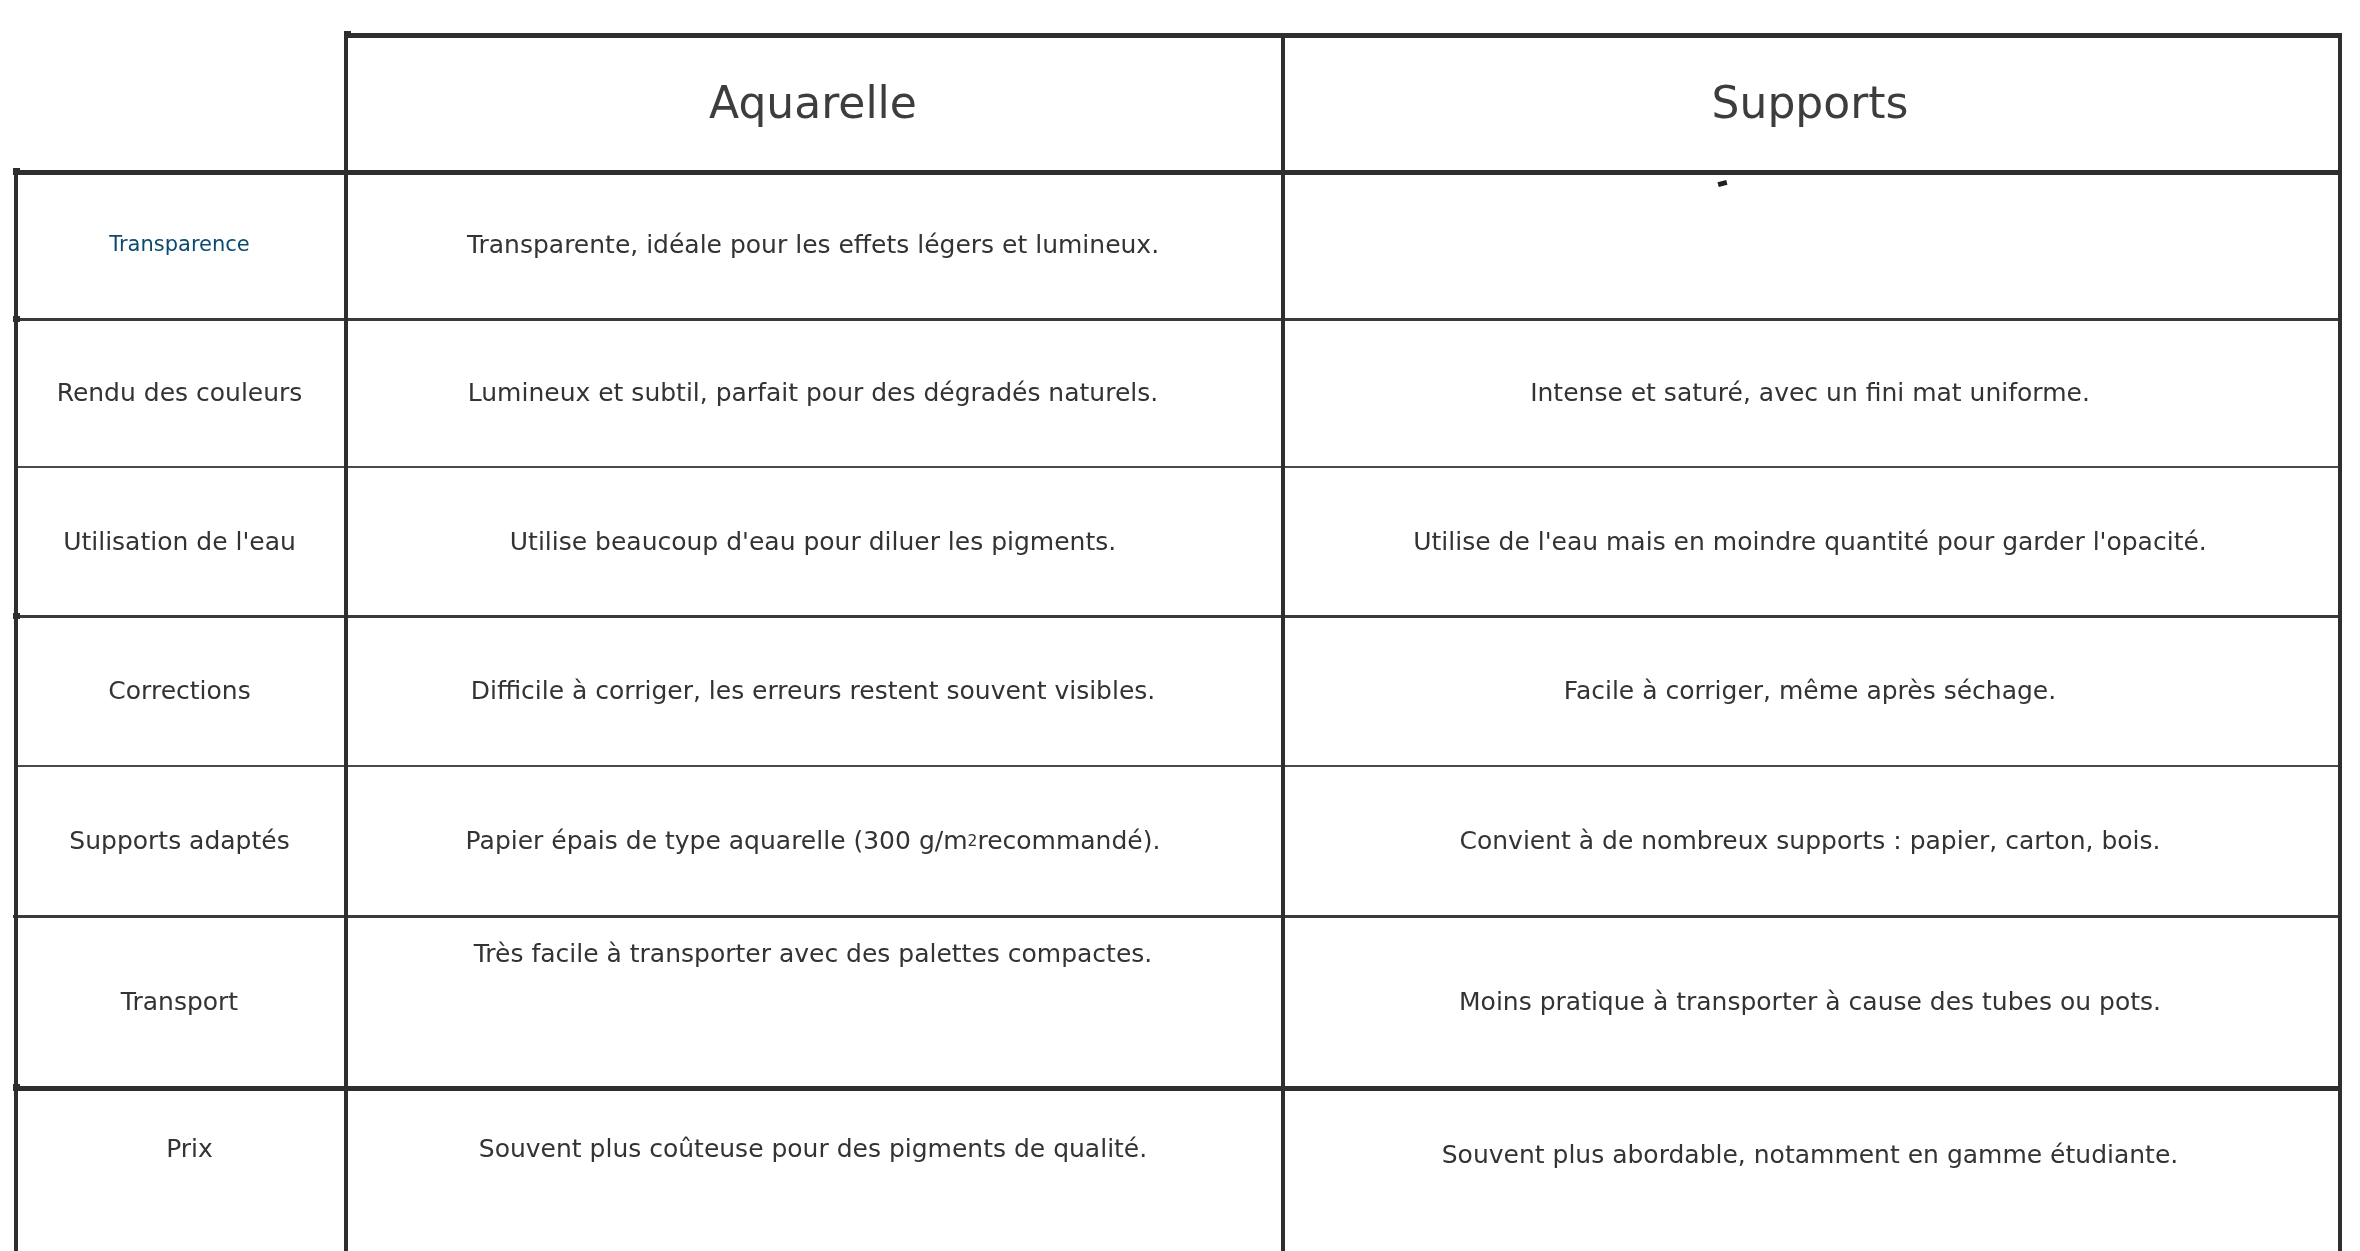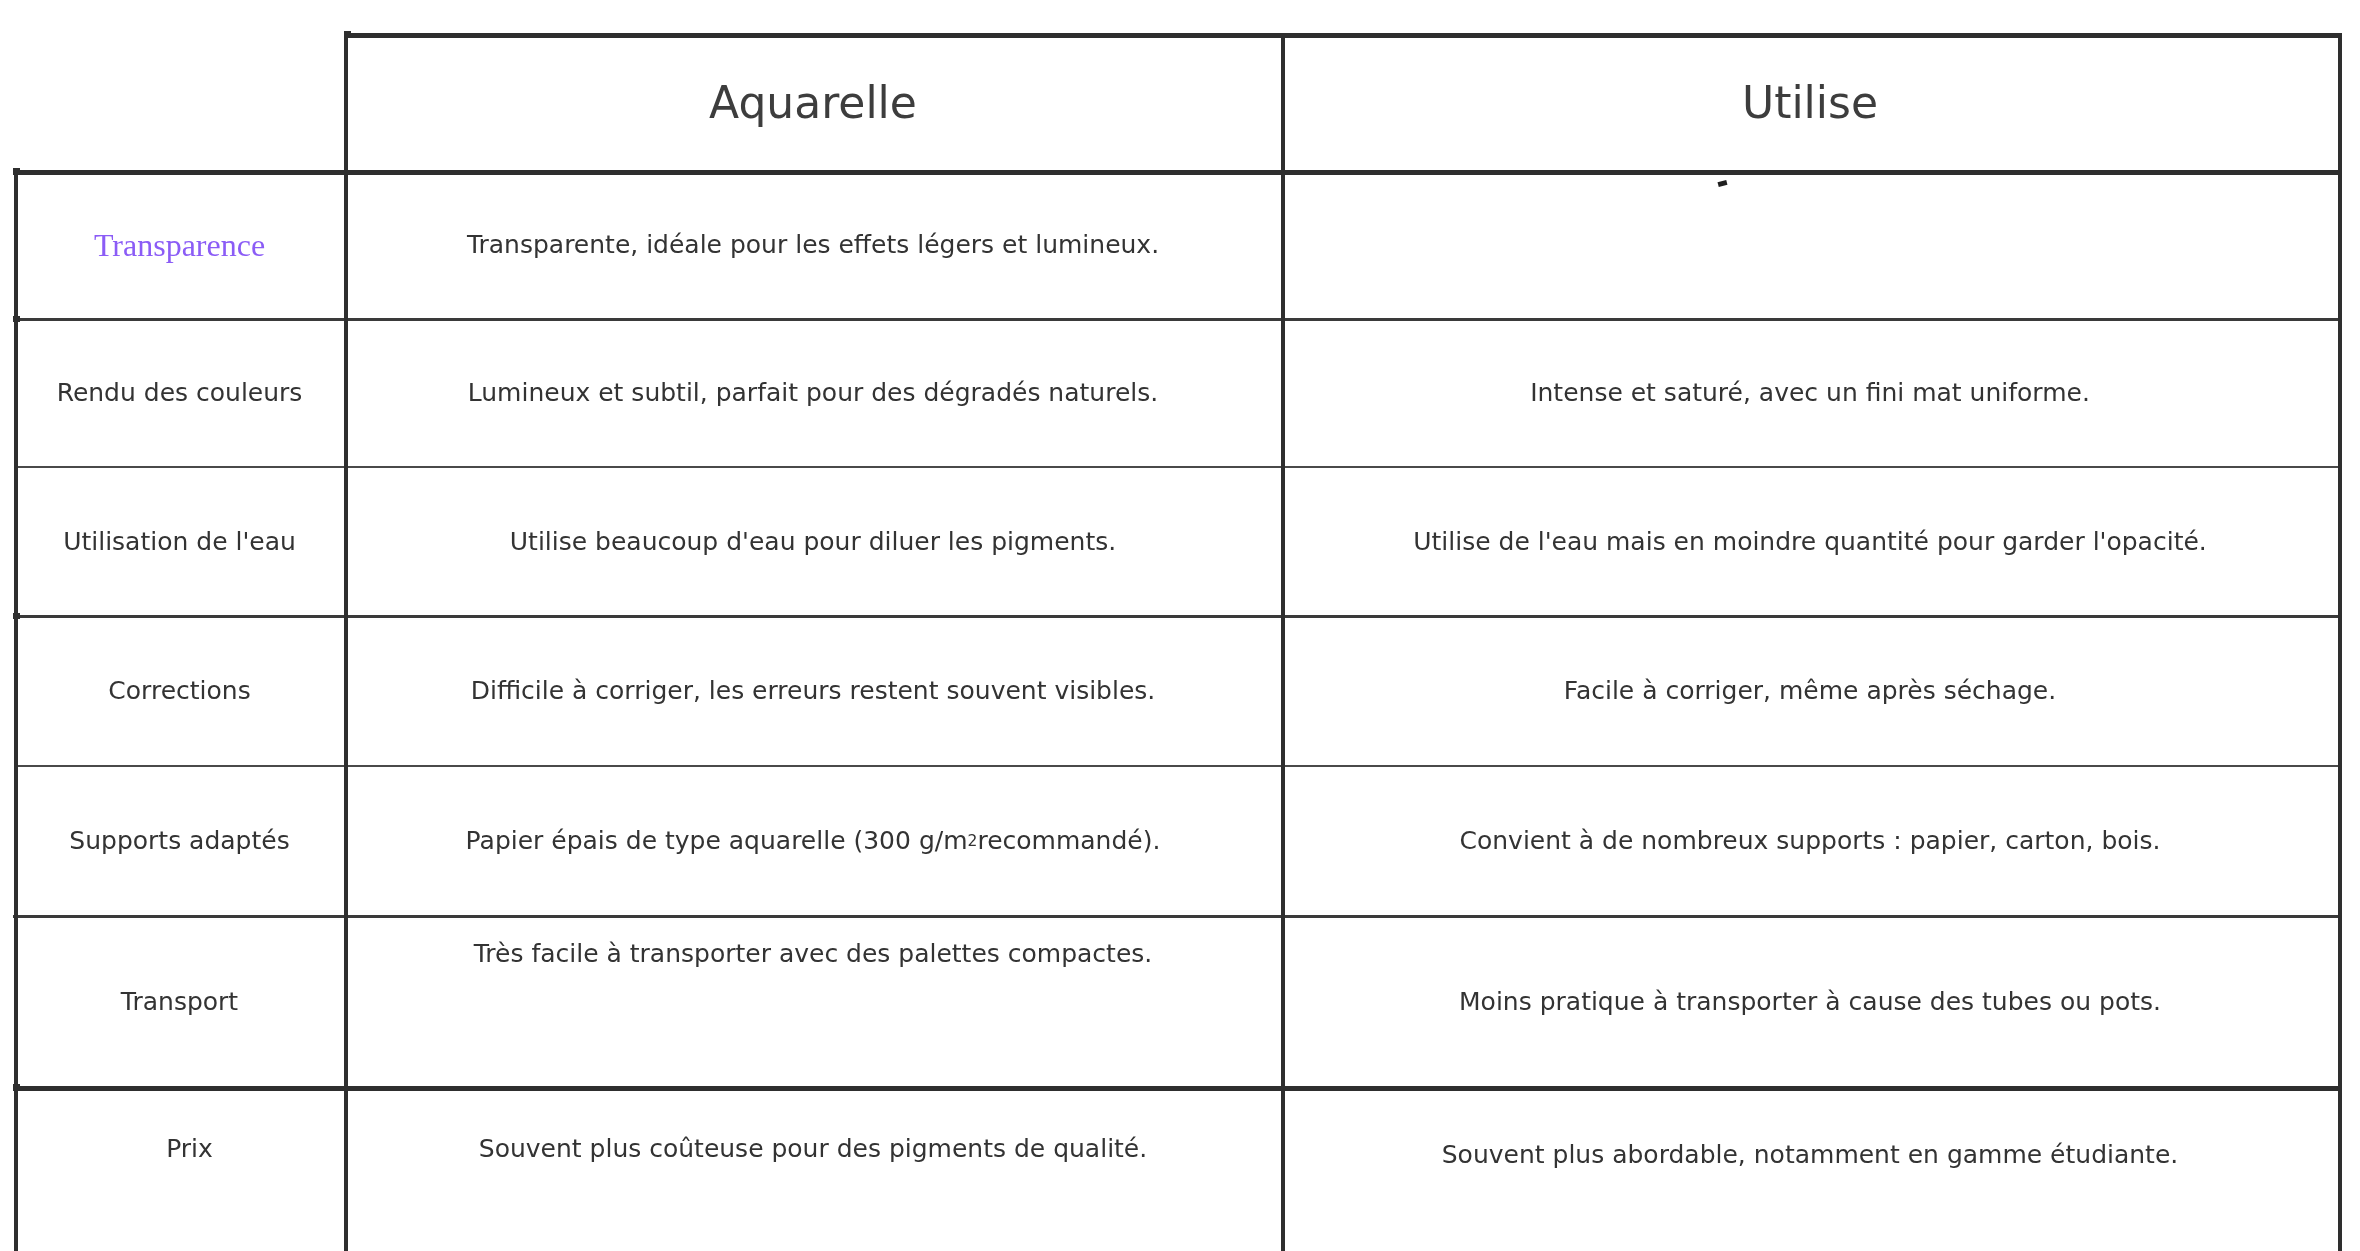--- a/index.html
+++ b/index.html
@@ -66,23 +66,22 @@
 
   .cell.header {
     font-size: 44px;
     color: #3d3d3d;
   }
 
   .cell.rowlabel { color: #333333; }
 
   
   .cell.rowlabel-big {
-    font-size: 32px;
-    color: #8b5cf6;
-    font-family: Liberation Serif, serif;
+    font-size: 21px;
+    color: #0c4a6e;
   }
 
   .cell sup {
     font-size: 0.62em;
     vertical-align: super;
     line-height: 0;
   }
 </style>
 </head>
 <body>
@@ -118,21 +117,21 @@
   <div class="vline thick" style="left:14px; top:146px; height:1092px;"></div>
 
   <div class="vline thick" style="left:344px; top:9px; height:1228px;"></div>
 
   <div class="vline thick" style="left:1281px; top:9px; height:1228px;"></div>
 
   <div class="vline thick" style="left:2338px; top:9px; height:1228px;"></div>
 
   <div class="cell header" style="left:344px; top:9px; width:938px; height:138px;">Aquarelle</div>
 
-  <div class="cell header" style="left:1281px; top:9px; width:1058px; height:138px;">Utilise</div>
+  <div class="cell header" style="left:1281px; top:9px; width:1058px; height:138px;">Supports</div>
 
   <div class="cell rowlabel rowlabel-big" style="left:14px; top:146px; width:331px; height:149px;">Transparence</div>
   <div class="cell" style="left:344px; top:146px; width:938px; height:149px;">Transparente, idéale pour les effets légers et lumineux.</div>
 
   <div class="cell rowlabel" style="left:14px; top:295px; width:331px; height:148px;">Rendu des couleurs</div>
   <div class="cell" style="left:344px; top:295px; width:938px; height:148px;">Lumineux et subtil, parfait pour des dégradés naturels.</div>
   <div class="cell" style="left:1281px; top:295px; width:1058px; height:148px;">Intense et saturé, avec un fini mat uniforme.</div>
 
   <div class="cell rowlabel" style="left:14px; top:443px; width:331px; height:149px;">Utilisation de l'eau</div>
   <div class="cell" style="left:344px; top:443px; width:938px; height:149px;">Utilise beaucoup d'eau pour diluer les pigments.</div>

